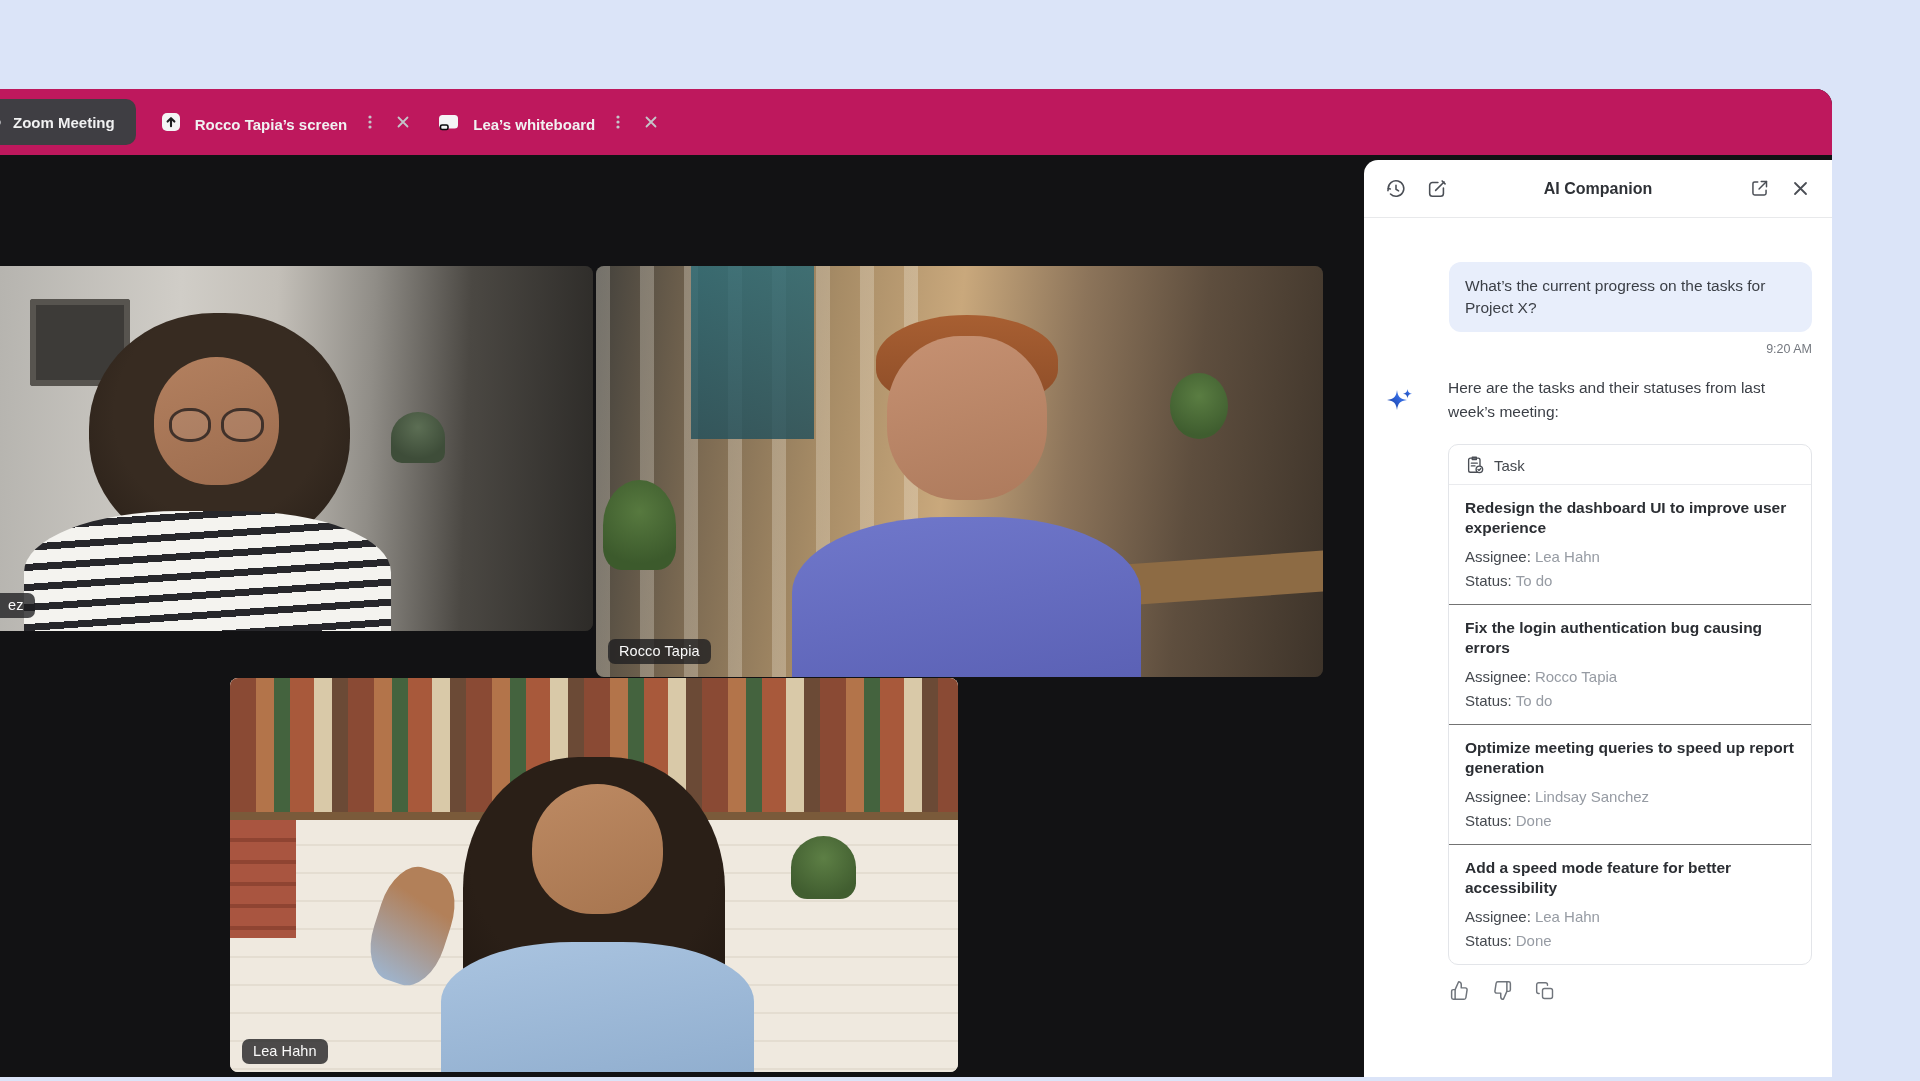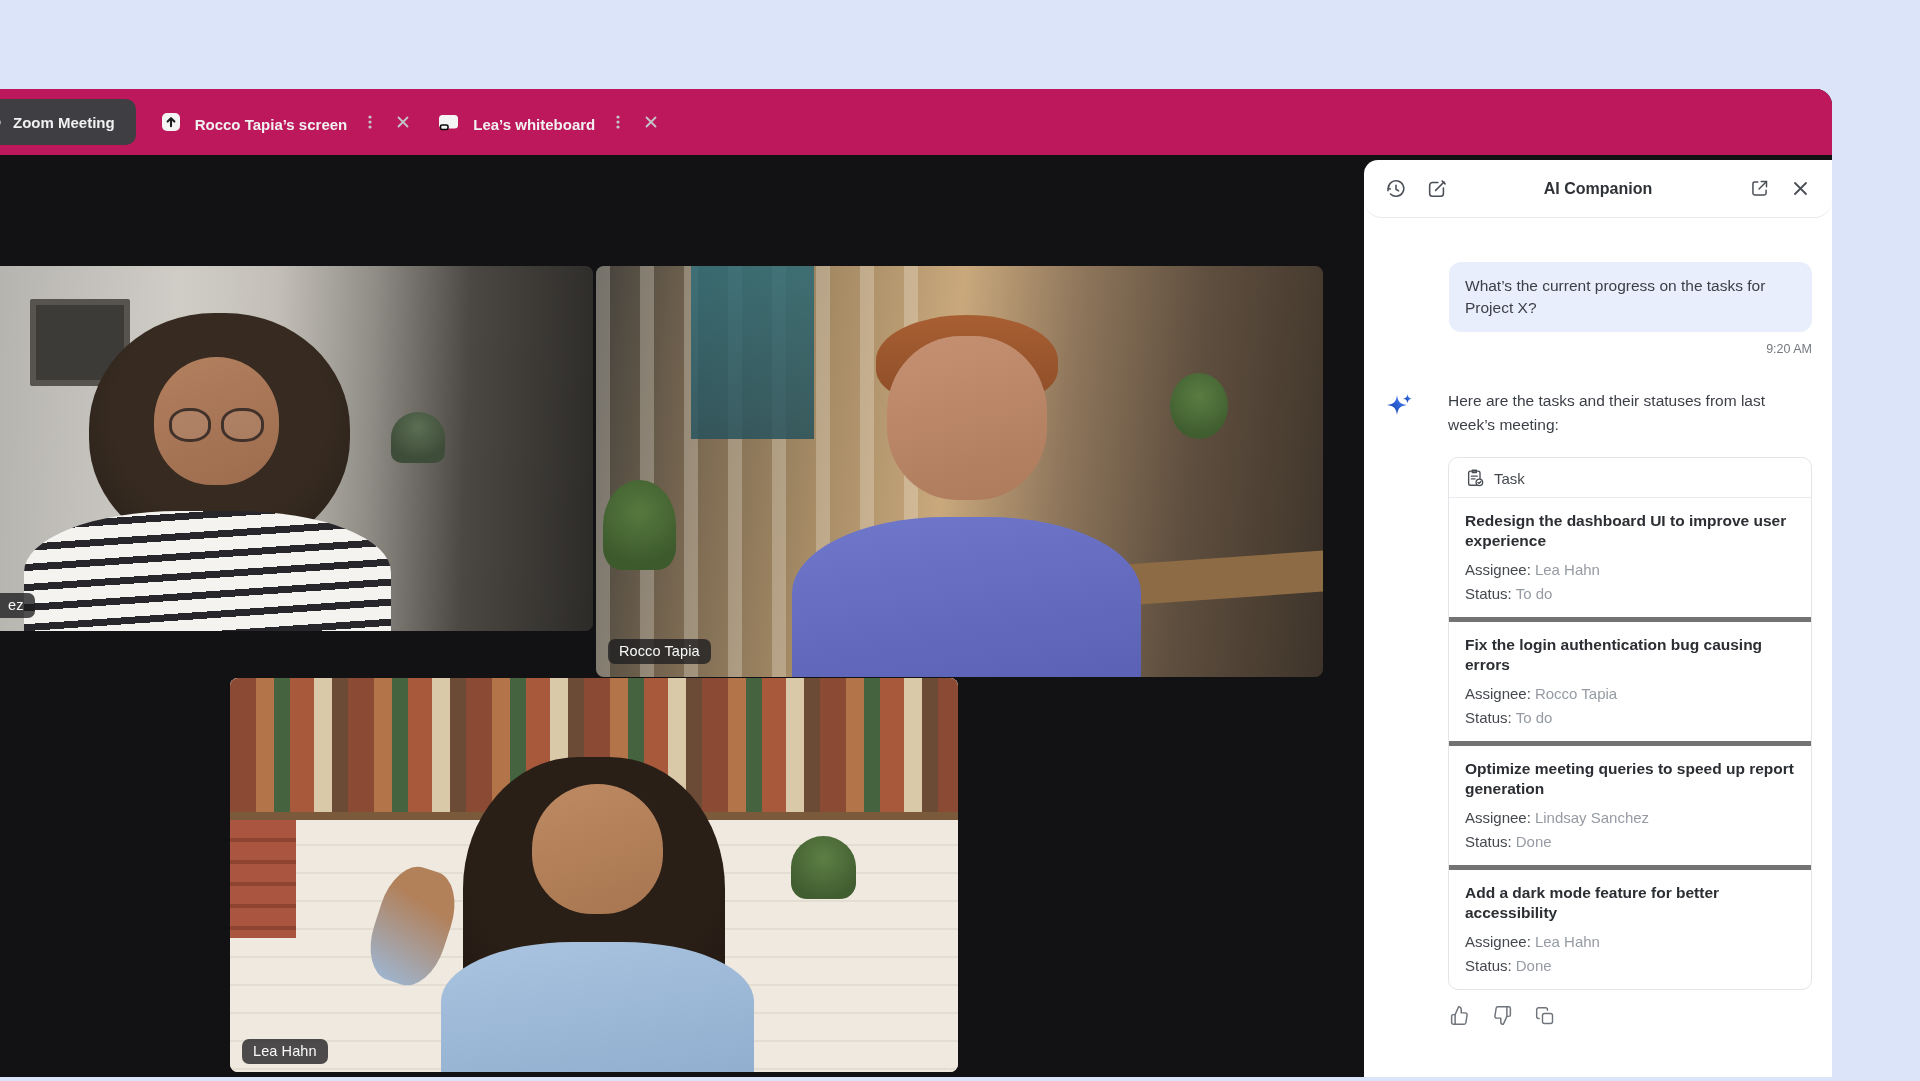--- a/index.html
+++ b/index.html
@@ -85,48 +85,48 @@
   .tile-3 .name-label { bottom: 8px; }
 
   
   .ai-panel {
     position: absolute; left: 1364px; top: 160px; width: 468px; height: 917px;
     background: #ffffff; border-radius: 14px 0 0 0; z-index: 5;
     color: #3b3f46;
   }
   .panel-header {
     height: 58px; display: flex; align-items: center; padding: 0 20px;
-    border-bottom: 1px solid #e8e9eb; position: relative; border-radius: 18px;
+    border-bottom: 1px solid #e8e9eb; position: relative;
   }
   .hdr-left, .hdr-right { display: flex; align-items: center; gap: 17px; }
   .hdr-right { margin-left: auto; }
   .hdr-btn { width: 24px; height: 24px; display: flex; align-items: center; justify-content: center; cursor: pointer; }
   .panel-title {
     position: absolute; left: 50%; transform: translateX(-50%);
     font-size: 16px; font-weight: 700; color: #2e3136;
   }
   .panel-body { padding: 44px 20px 0; }
   .bubble {
     margin-left: 65px; background: #e8eefb; border-radius: 12px;
     padding: 13px 16px; font-size: 15.5px; line-height: 1.42; color: #3b3f46;
   }
   .msg-time { text-align: right; margin-top: 10px; font-size: 12.5px; color: #74787f; }
-  .ai-row { margin-top: 33px; display: flex; align-items: flex-start; }
+  .ai-row { margin-top: 20px; display: flex; align-items: center; }
   .sparkle { width: 30px; height: 30px; flex: none; margin: 2px 34px 0 0; }
   .intro { font-size: 15.5px; line-height: 1.55; color: #3b3f46; }
   .task-card {
     margin: 20px 0 0 64px; border: 1px solid #e3e5e9; border-radius: 10px;
     overflow: hidden; background: #fff;
   }
   .card-header {
     display: flex; align-items: center; gap: 9px; padding: 10px 16px 9px;
     border-bottom: 1px solid #eaebee; font-size: 15px; color: #45494f;
   }
   .task-item { padding: 13px 16px 15px; }
-  .task-item + .task-item { border-top: 5px solid #737373; }
+  .task-item + .task-item { border-top: 1px solid #737373; }
   .task-title { font-weight: 700; font-size: 15.5px; line-height: 1.32; color: #2b2e33; }
   .task-meta { margin-top: 9px; font-size: 15px; color: #45494f; }
   .task-meta + .task-meta { margin-top: 7px; }
   .meta-value { color: #969ba3; margin-left: 4px; }
   .feedback { display: flex; align-items: center; gap: 21px; margin: 15px 0 0 64px; }
   .fb-btn { width: 22px; height: 22px; display: flex; align-items: center; justify-content: center; cursor: pointer; }
 </style>
 </head>
 <body>
 
@@ -315,21 +315,21 @@
     <div class="task-meta"><span class="meta-label">Status:</span><span class="meta-value">To do</span></div>
   </div>
 
   <div class="task-item">
     <div class="task-title">Optimize meeting queries to speed up report generation</div>
     <div class="task-meta"><span class="meta-label">Assignee:</span><span class="meta-value">Lindsay Sanchez</span></div>
     <div class="task-meta"><span class="meta-label">Status:</span><span class="meta-value">Done</span></div>
   </div>
 
   <div class="task-item">
-    <div class="task-title">Add a dark mode feature for better accessibility</div>
+    <div class="task-title">Add a speed mode feature for better accessibility</div>
     <div class="task-meta"><span class="meta-label">Assignee:</span><span class="meta-value">Lea Hahn</span></div>
     <div class="task-meta"><span class="meta-label">Status:</span><span class="meta-value">Done</span></div>
   </div>
 </div>
       </div>
 
       <div class="feedback">
         <span class="fb-btn">
           <svg width="21" height="21" viewBox="0 0 24 24" fill="none" stroke="#6f747b" stroke-width="1.7" stroke-linecap="round" stroke-linejoin="round">
               <path d="M14 9V5a3 3 0 0 0-3-3l-4 9v11h10.28a2 2 0 0 0 2-1.7l1.38-9a2 2 0 0 0-2-2.3z"></path>

